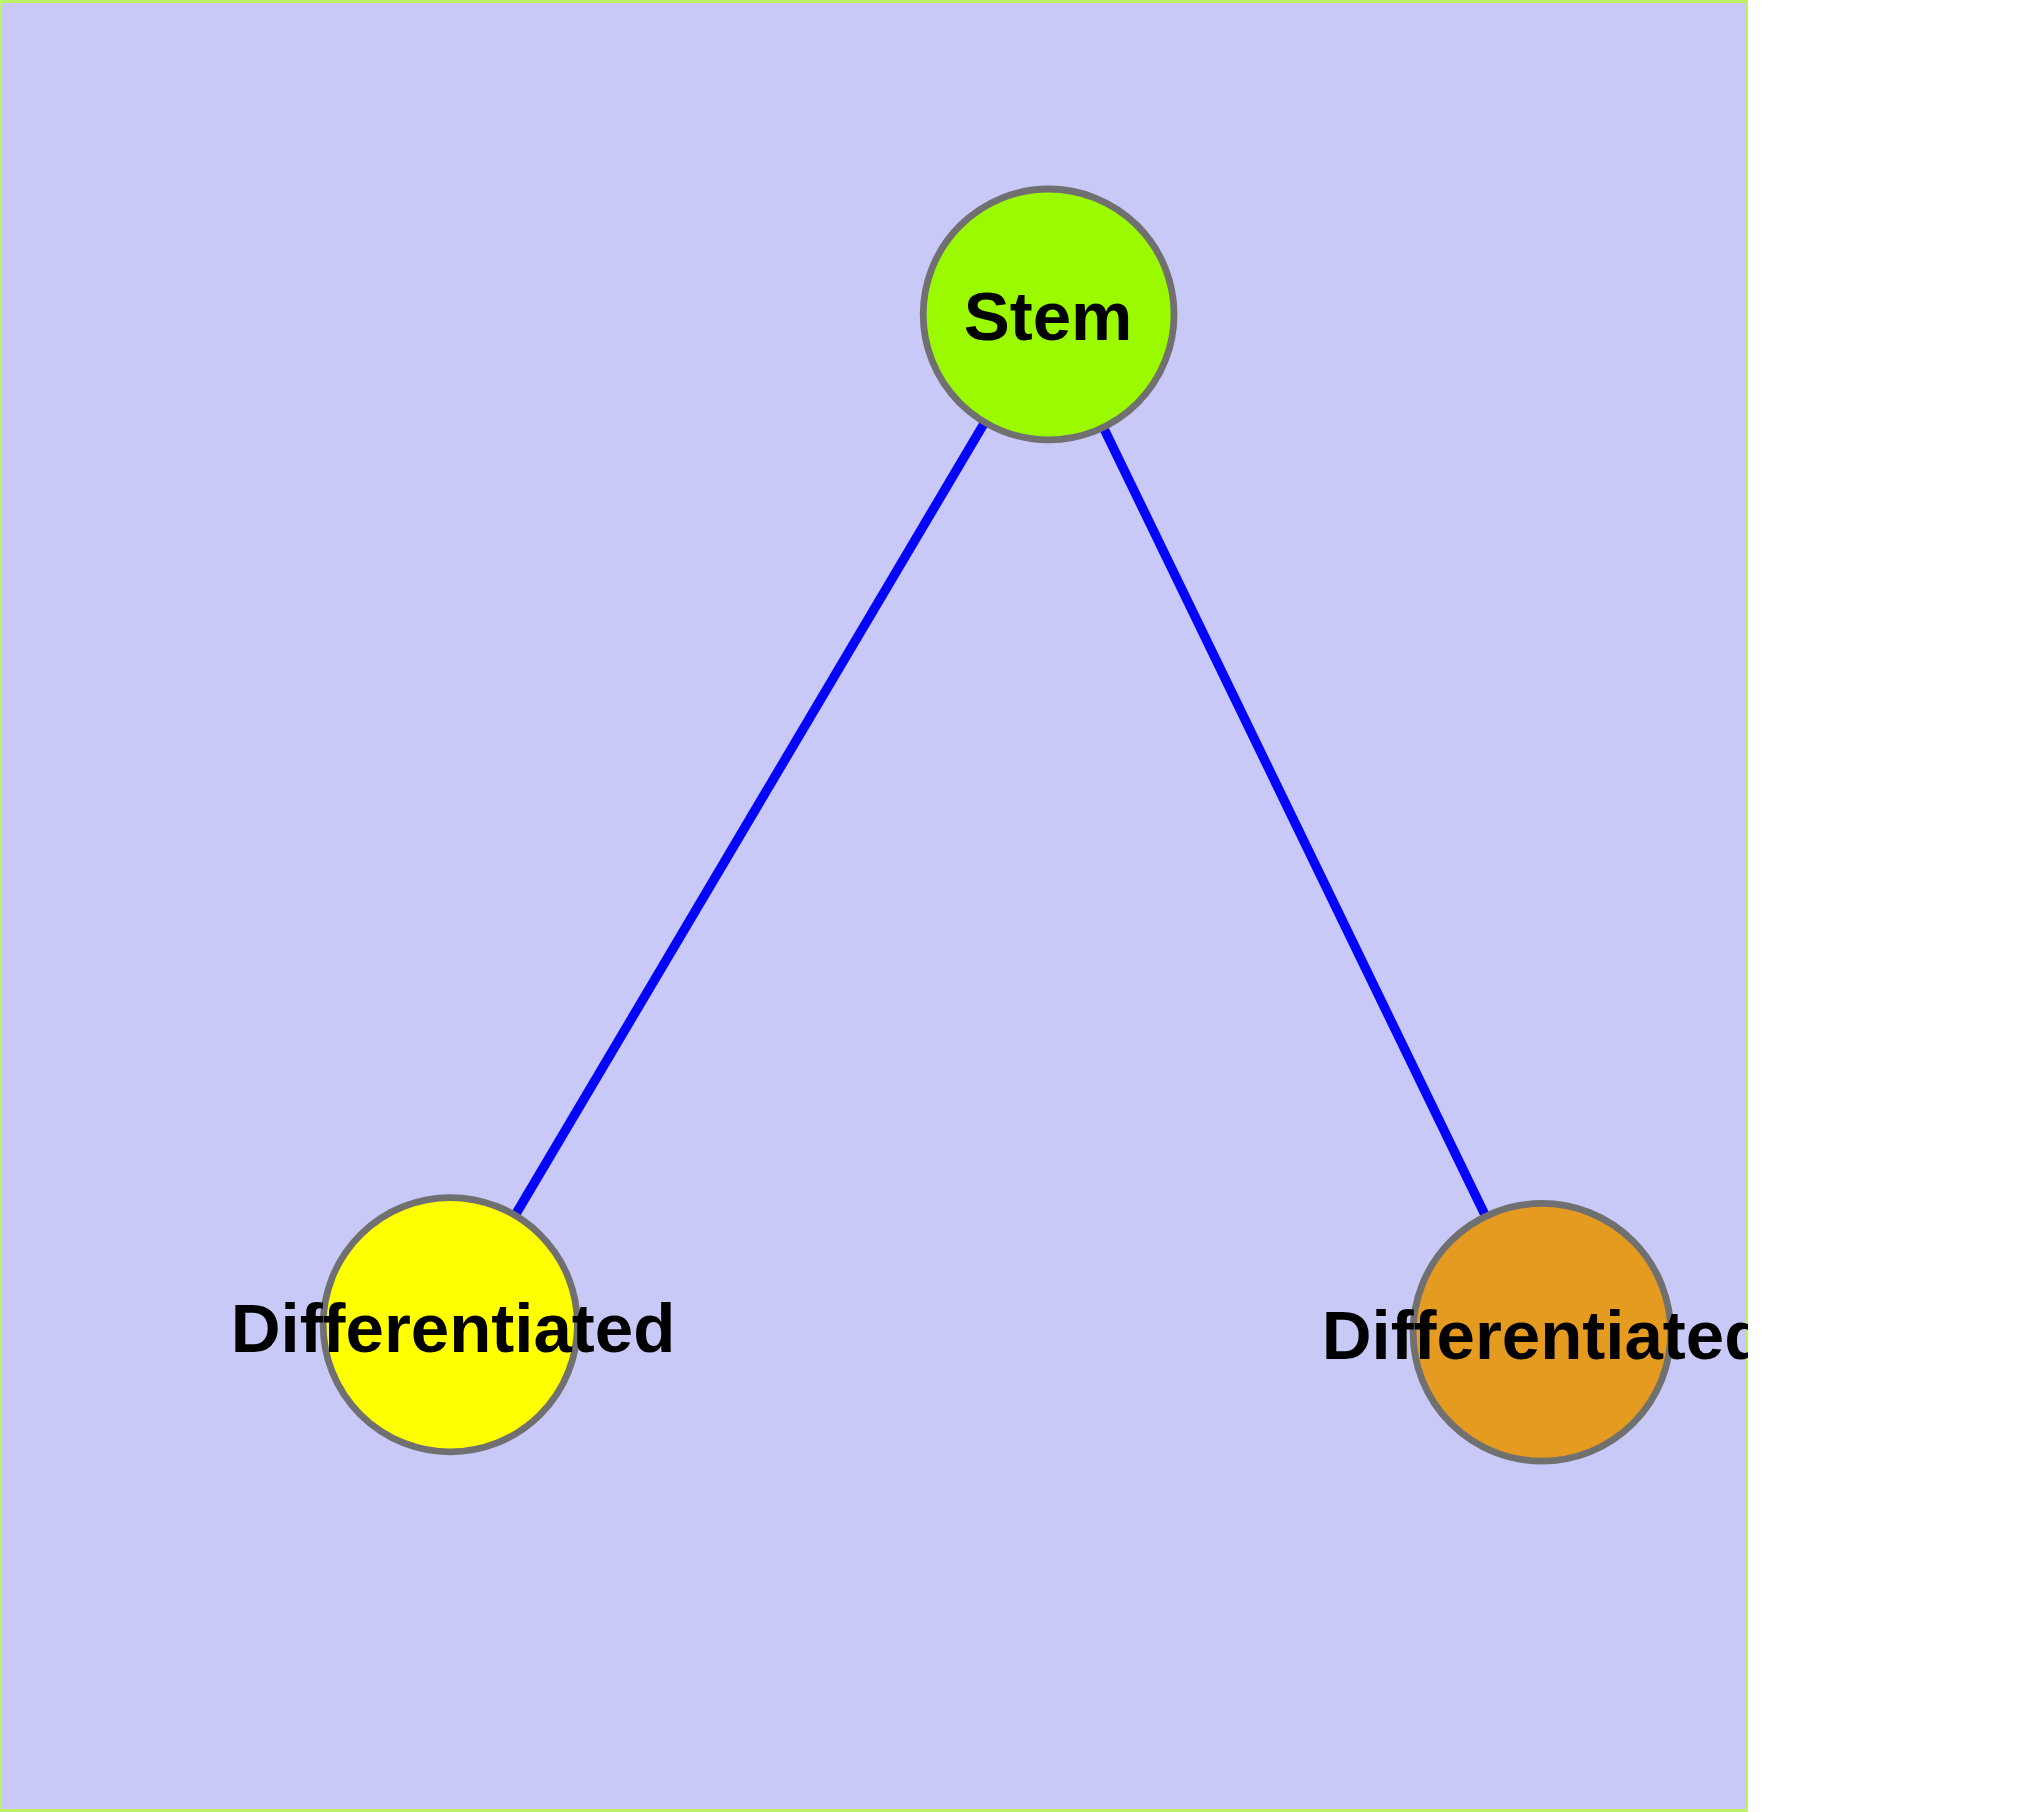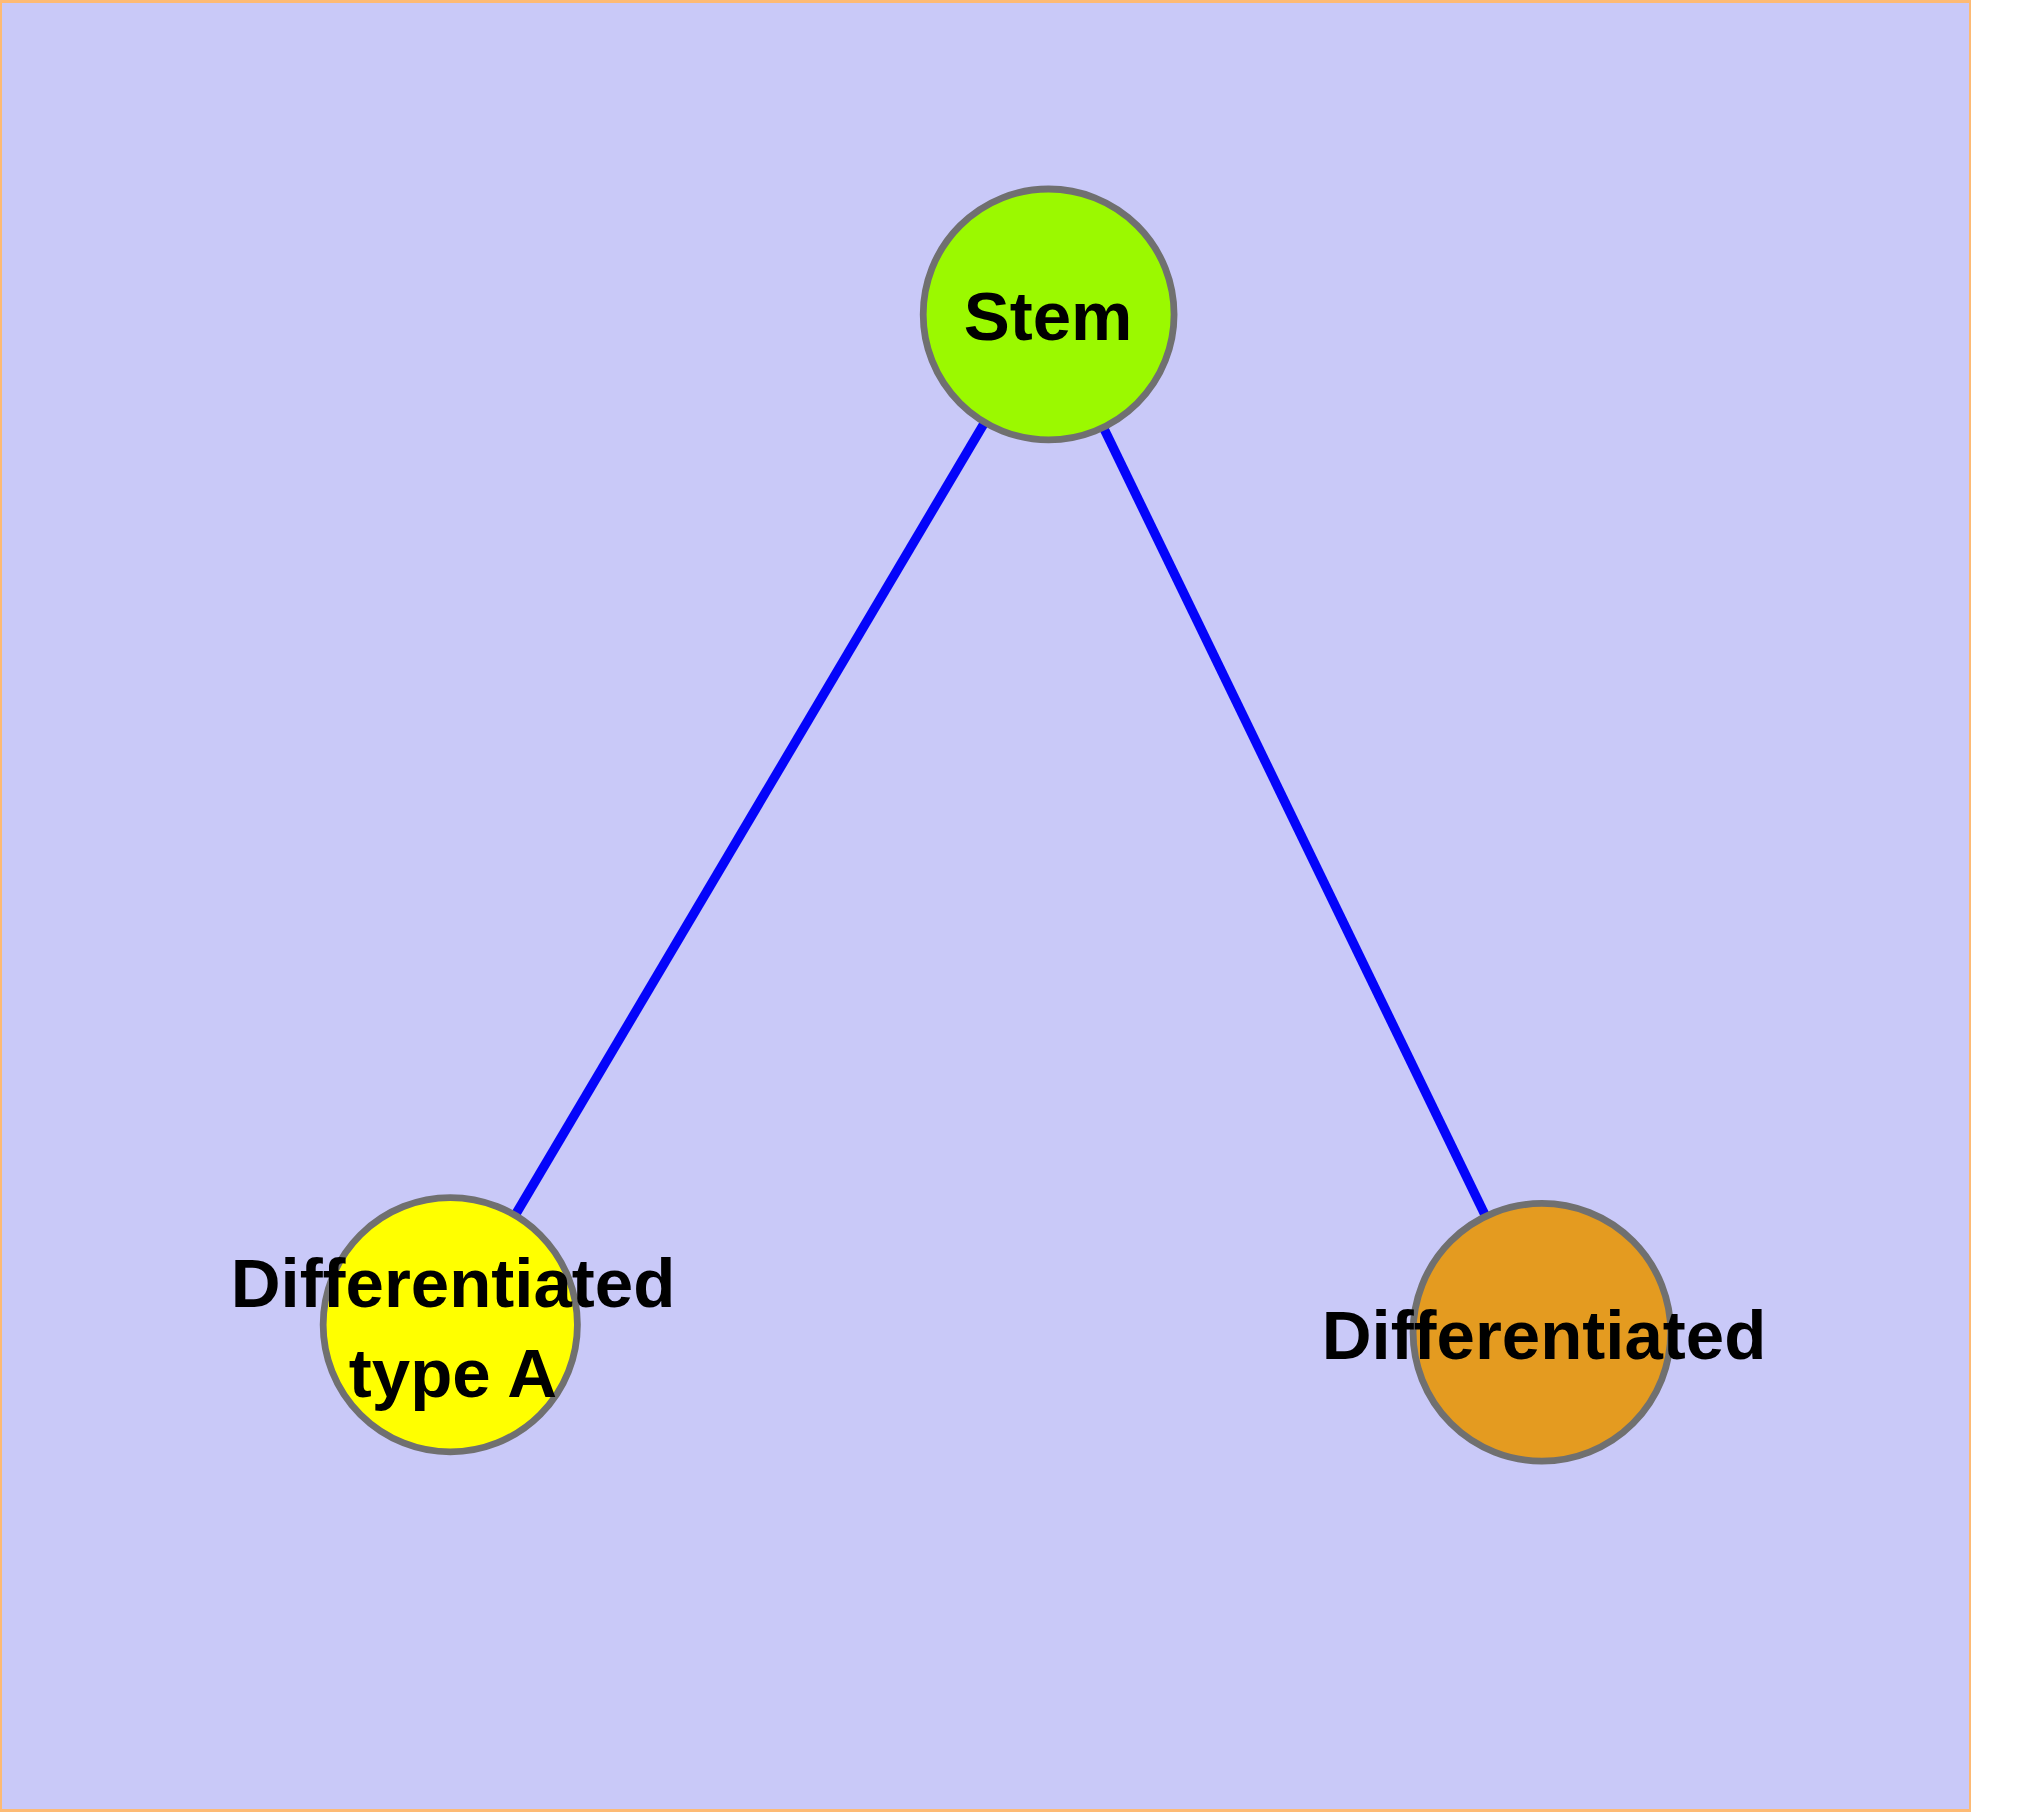--- a/index.html
+++ b/index.html
@@ -3,23 +3,23 @@
 <meta charset="utf-8">
 <style>
   html, body {
     margin: 0;
     padding: 0;
     background: #ffffff;
     font-family: "Liberation Sans", sans-serif;
   }
   .canvas {
     position: relative;
-    width: 1971px;
+    width: 1748px;
     height: 1812px;
-    background: #fdba74;
+    background: #bef264;
     overflow: hidden;
   }
   .plot-area {
     position: absolute;
     left: 1.7px;
     top: 3.4px;
     right: 1.7px;
     bottom: 3.4px;
   }
   .graph-svg {
@@ -62,21 +62,20 @@
 
     <circle cx="1819" cy="1572" r="152" stroke="#707070" stroke-width="8" fill="#E49B20"></circle>
   </svg>
 
   <div class="node-label" style="left:1048px; top:317px;">
     <span>Stem</span>
   </div>
 
   <div class="node-label" style="left:453px; top:1329px;">
     <span>Differentiated</span>
-    <span>type A</span>
   </div>
 
   <div class="node-label" style="left:1544px; top:1336px;">
     <span>Differentiated</span>
   </div>
 
 </div>
 
 
 </body></html>

